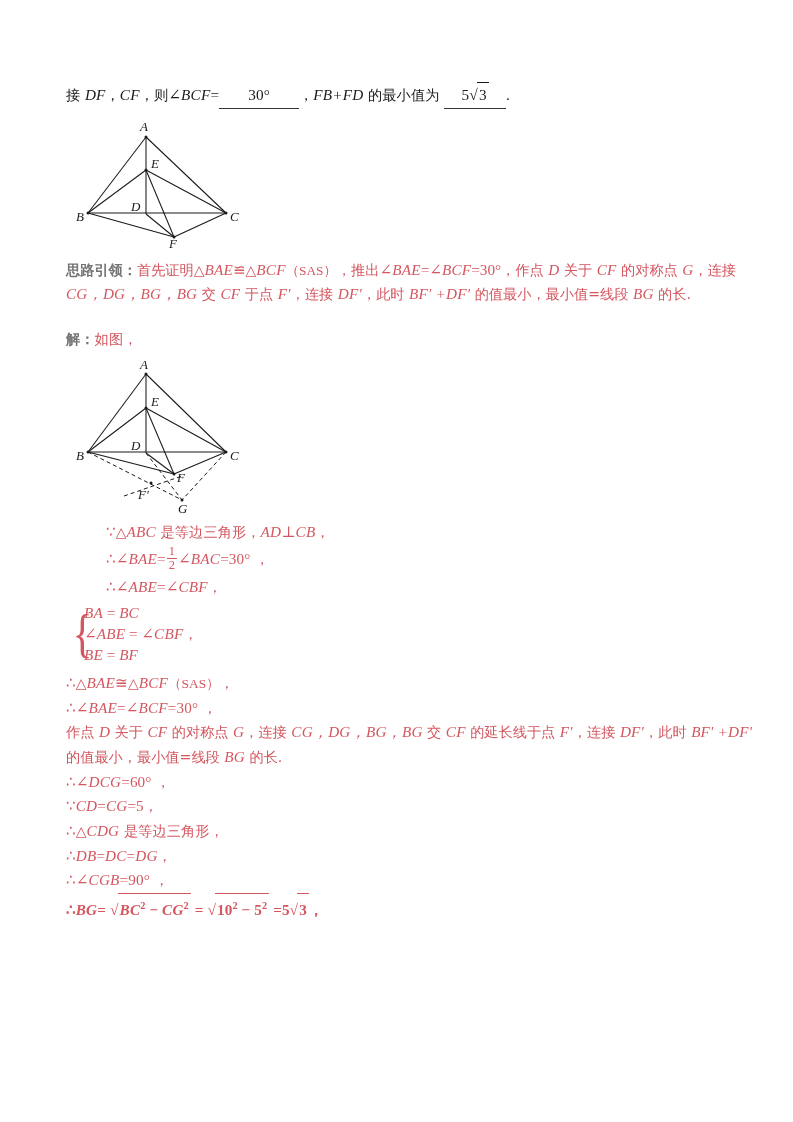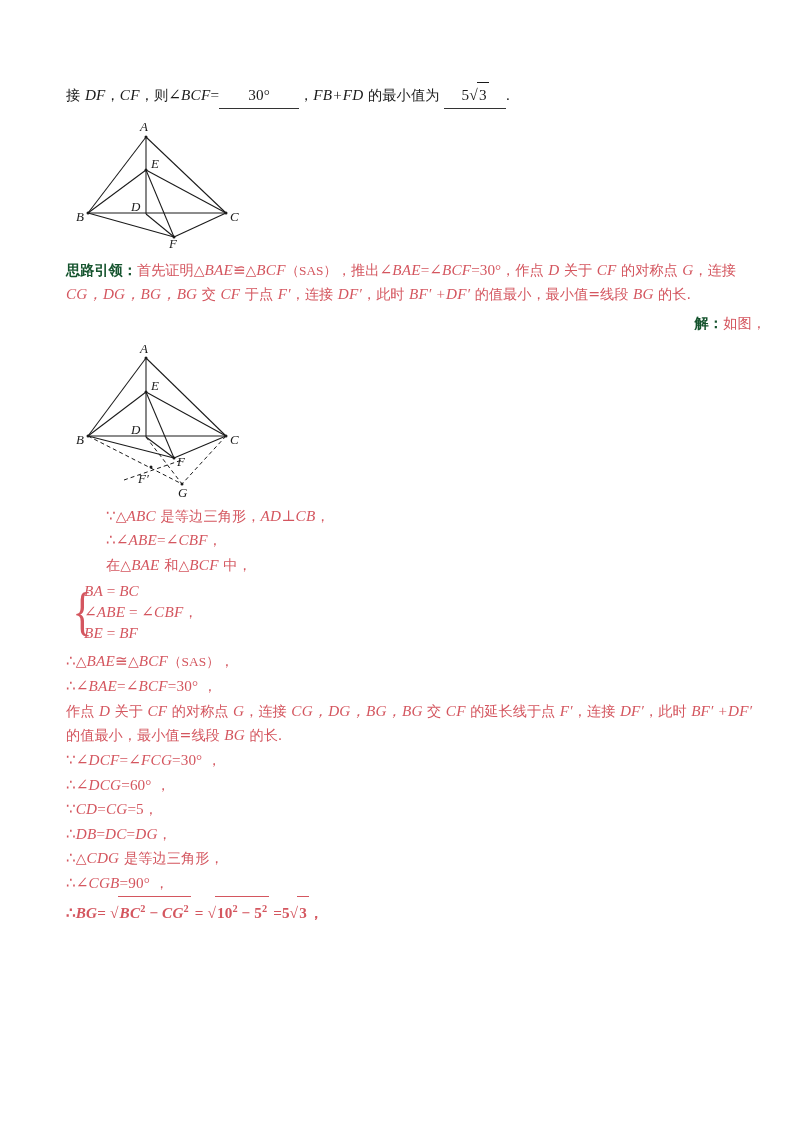--- a/index.html
+++ b/index.html
@@ -31,21 +31,21 @@
 
   
   .line {
     font-size: 15.2px;
     line-height: 1.62;
     letter-spacing: 0.1px;
     white-space: nowrap;
   }
   .blk { color: #1a1a1a; }
   .red { color: #d4565f; }
-  .red-dark { color: #14532d; font-weight: bold; }
+  .red-dark { color: #737373; font-weight: bold; }
 
   .mi {
     font-style: italic;
     font-family: "Liberation Serif", "DejaVu Serif", serif;
     letter-spacing: 0.2px;
   }
   .mup {
     font-style: normal;
     font-family: "Liberation Serif", "DejaVu Serif", serif;
   }
@@ -171,21 +171,21 @@
       <text x="57" y="96" font-size="13">D</text>
       <text x="77" y="53" font-size="13">E</text>
       <text x="95" y="133" font-size="13">F</text>
     </svg>
   </div>
 
   <div class="para" style="margin-top:8px;">
     <span class="cjk red-dark">思路引领：</span><span class="cjk red">首先证明</span><span class="red tri"></span><span class="mi red">BAE</span><span class="mup red">≌</span><span class="red tri"></span><span class="mi red">BCF</span><span class="mup red" style="font-size:0.88em">（SAS）</span><span class="cjk red">，推出</span><span class="red ang"></span><span class="mi red">BAE</span><span class="mup red">=</span><span class="red ang"></span><span class="mi red">BCF</span><span class="mup red">=30°</span><span class="cjk red">，作点 </span><span class="mi red">D</span><span class="cjk red"> 关于 </span><span class="mi red">CF</span><span class="cjk red"> 的对称点 </span><span class="mi red">G</span><span class="cjk red">，连接 </span><span class="mi red">CG，DG，BG，BG</span><span class="cjk red"> 交 </span><span class="mi red">CF</span><span class="cjk red"> 于点 </span><span class="mi red">F′</span><span class="cjk red">，连接 </span><span class="mi red">DF′</span><span class="cjk red">，此时 </span><span class="mi red">BF′ +DF′</span><span class="cjk red"> 的值最小，最小值=线段 </span><span class="mi red">BG</span><span class="cjk red"> 的长.</span>
   </div>
 
-  <div class="line" style="margin-top:4px;text-align:right;">
+  <div class="line" style="margin-top:20px;">
     <span class="cjk red-dark">解</span><span class="cjk red-dark">：</span><span class="cjk red">如图，</span>
   </div>
 
   <div class="figwrap" style="margin:4px 0 4px 8px;">
     <svg width="200" height="160" viewBox="0 0 200 160">
       <g stroke="#1a1a1a" stroke-width="1.05" fill="none">
         <line x1="72" y1="18" x2="14" y2="96"></line>
         <line x1="72" y1="18" x2="152" y2="96"></line>
         <line x1="72" y1="18" x2="72" y2="97"></line>
         <line x1="14" y1="96" x2="152" y2="96"></line>
@@ -221,30 +221,30 @@
       <text x="64" y="143" font-size="13">F′</text>
       <text x="104" y="157" font-size="13">G</text>
     </svg>
   </div>
 
   <div style="margin-top:4px;margin-left:40px;">
     <div class="line red">
       <span class="mup">∵</span><span class="tri"></span><span class="mi">ABC</span><span class="cjk"> 是等边三角形，</span><span class="mi">AD</span><span class="mup">⊥</span><span class="mi">CB</span><span class="cjk">，</span>
     </div>
 
+    <div class="line red" style="line-height:2.0;">
+      <span class="mup">∴</span><span class="ang"></span><span class="mi">BAE</span><span class="mup">=</span><span class="frac"><span class="num mup">1</span><span class="den mup">2</span></span><span class="ang"></span><span class="mi">BAC</span><span class="mup">=30°</span><span class="cjk"> ，</span>
+    </div>
 
 
 
     <div class="line red">
       <span class="mup">∴</span><span class="ang"></span><span class="mi">ABE</span><span class="mup">=</span><span class="ang"></span><span class="mi">CBF</span><span class="cjk">，</span>
     </div>
 
-    <div class="line red">
-      <span class="cjk">在</span><span class="tri"></span><span class="mi">BAE</span><span class="cjk"> 和</span><span class="tri"></span><span class="mi">BCF</span><span class="cjk"> 中，</span>
-    </div>
   </div>
 
   <div class="sysrow">
     <span class="brace">{</span>
     <div class="eqs">
       <div class="red"><span class="mi">BA</span> <span class="mup">=</span> <span class="mi">BC</span></div>
       <div class="red"><span class="ang"></span><span class="mi">ABE</span> <span class="mup">=</span> <span class="ang"></span><span class="mi">CBF</span><span class="cjk">，</span></div>
       <div class="red"><span class="mi">BE</span> <span class="mup">=</span> <span class="mi">BF</span></div>
     </div>
   </div>
@@ -257,33 +257,30 @@
       <span class="mup">∴</span><span class="ang"></span><span class="mi">BAE</span><span class="mup">=</span><span class="ang"></span><span class="mi">BCF</span><span class="mup">=30°</span><span class="cjk"> ，</span>
     </div>
   </div>
 
   <div class="para">
     <span class="cjk red">作点 </span><span class="mi red">D</span><span class="cjk red"> 关于 </span><span class="mi red">CF</span><span class="cjk red"> 的对称点 </span><span class="mi red">G</span><span class="cjk red">，连接 </span><span class="mi red">CG，DG，BG，BG</span><span class="cjk red"> 交 </span><span class="mi red">CF</span><span class="cjk red"> 的延长线于点 </span><span class="mi red">F′</span><span class="cjk red">，连接 </span><span class="mi red">DF′</span><span class="cjk red">，此时 </span><span class="mi red">BF′ +DF′</span><span class="cjk red">的值最小，最小值=线段 </span><span class="mi red">BG</span><span class="cjk red"> 的长.</span>
   </div>
 
   <div>
     <div class="line red">
-      <span class="mup">∵</span><span class="ang"></span><span class="mi">DCF</span><span class="mup">=</span><span class="ang"></span><span class="mi">FCG</span><span class="mup">=30°</span><span class="cjk"> ，</span>
-    </div>
-    <div class="line red">
       <span class="mup">∴</span><span class="ang"></span><span class="mi">DCG</span><span class="mup">=60°</span><span class="cjk"> ，</span>
     </div>
     <div class="line red">
       <span class="mup">∵</span><span class="mi">CD</span><span class="mup">=</span><span class="mi">CG</span><span class="mup">=5</span><span class="cjk">，</span>
     </div>
     <div class="line red">
+      <span class="mup">∴</span><span class="tri"></span><span class="mi">CDG</span><span class="cjk"> 是等边三角形，</span>
+    </div>
+    <div class="line red">
       <span class="mup">∴</span><span class="mi">DB</span><span class="mup">=</span><span class="mi">DC</span><span class="mup">=</span><span class="mi">DG</span><span class="cjk">，</span>
-    </div>
-    <div class="line red">
-      <span class="mup">∴</span><span class="tri"></span><span class="mi">CDG</span><span class="cjk"> 是等边三角形，</span>
     </div>
     <div class="line red">
       <span class="mup">∴</span><span class="ang"></span><span class="mi">CGB</span><span class="mup">=90°</span><span class="cjk"> ，</span>
     </div>
 
     <div class="line red" style="line-height:2.1;font-weight:bold;">
       <span class="mup">∴</span><span class="mi">BG</span><span class="mup">=</span>
       <span class="rad"><span class="sign">√</span><span class="bar"><span class="mi">BC</span><sup class="exp">2</sup> <span class="mup">−</span> <span class="mi">CG</span><sup class="exp">2</sup></span></span>
       <span class="mup">=</span>
       <span class="rad"><span class="sign">√</span><span class="bar"><span class="mup">10</span><sup class="exp">2</sup> <span class="mup">−</span> <span class="mup">5</span><sup class="exp">2</sup></span></span>

